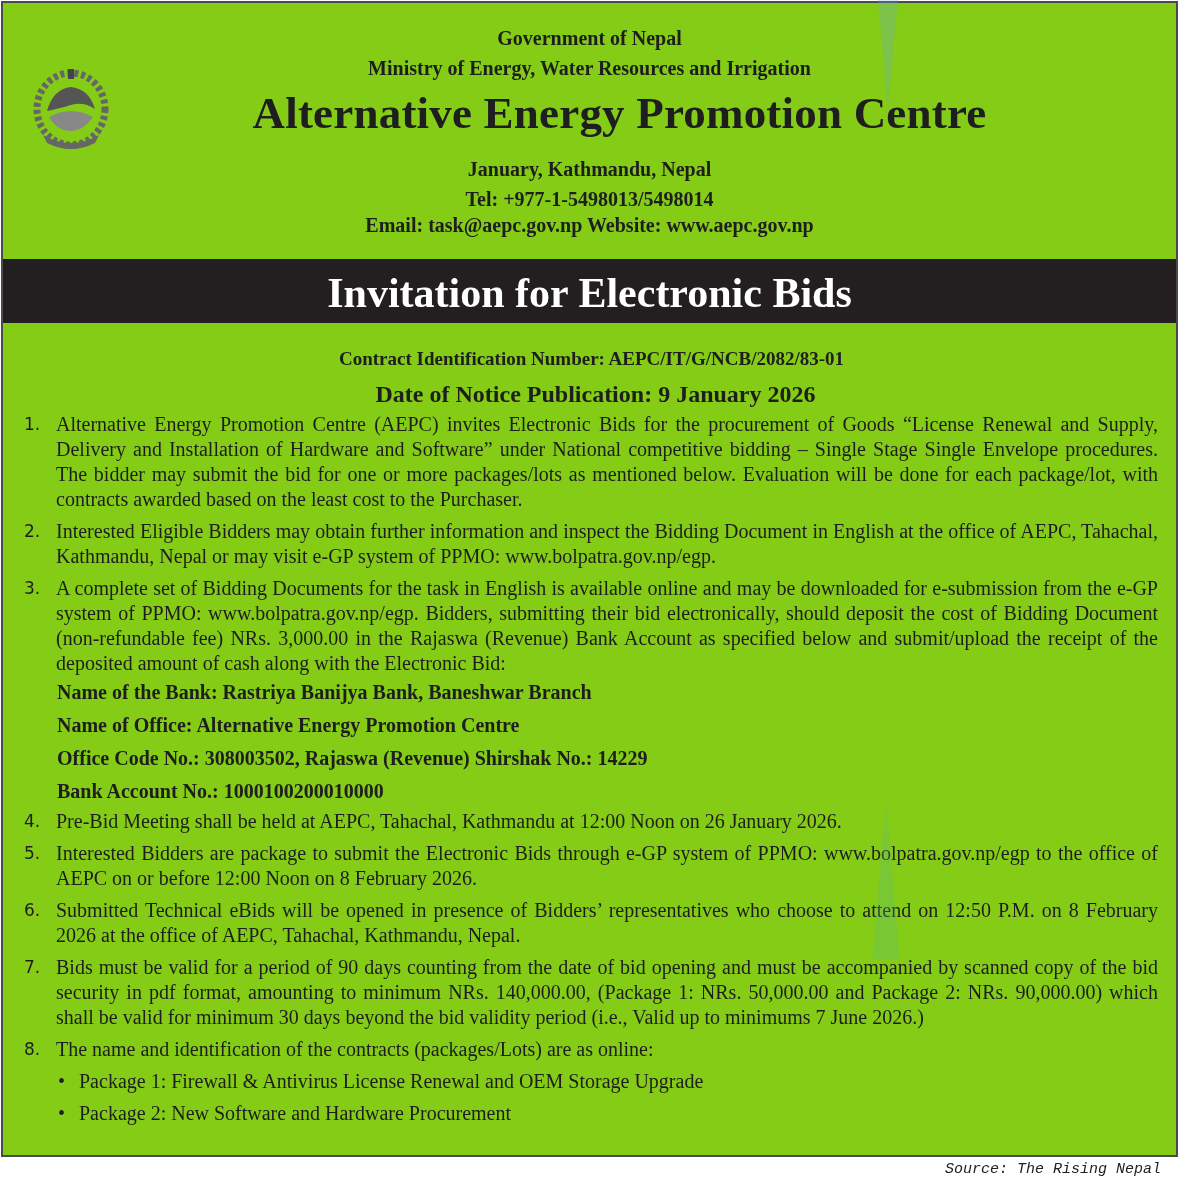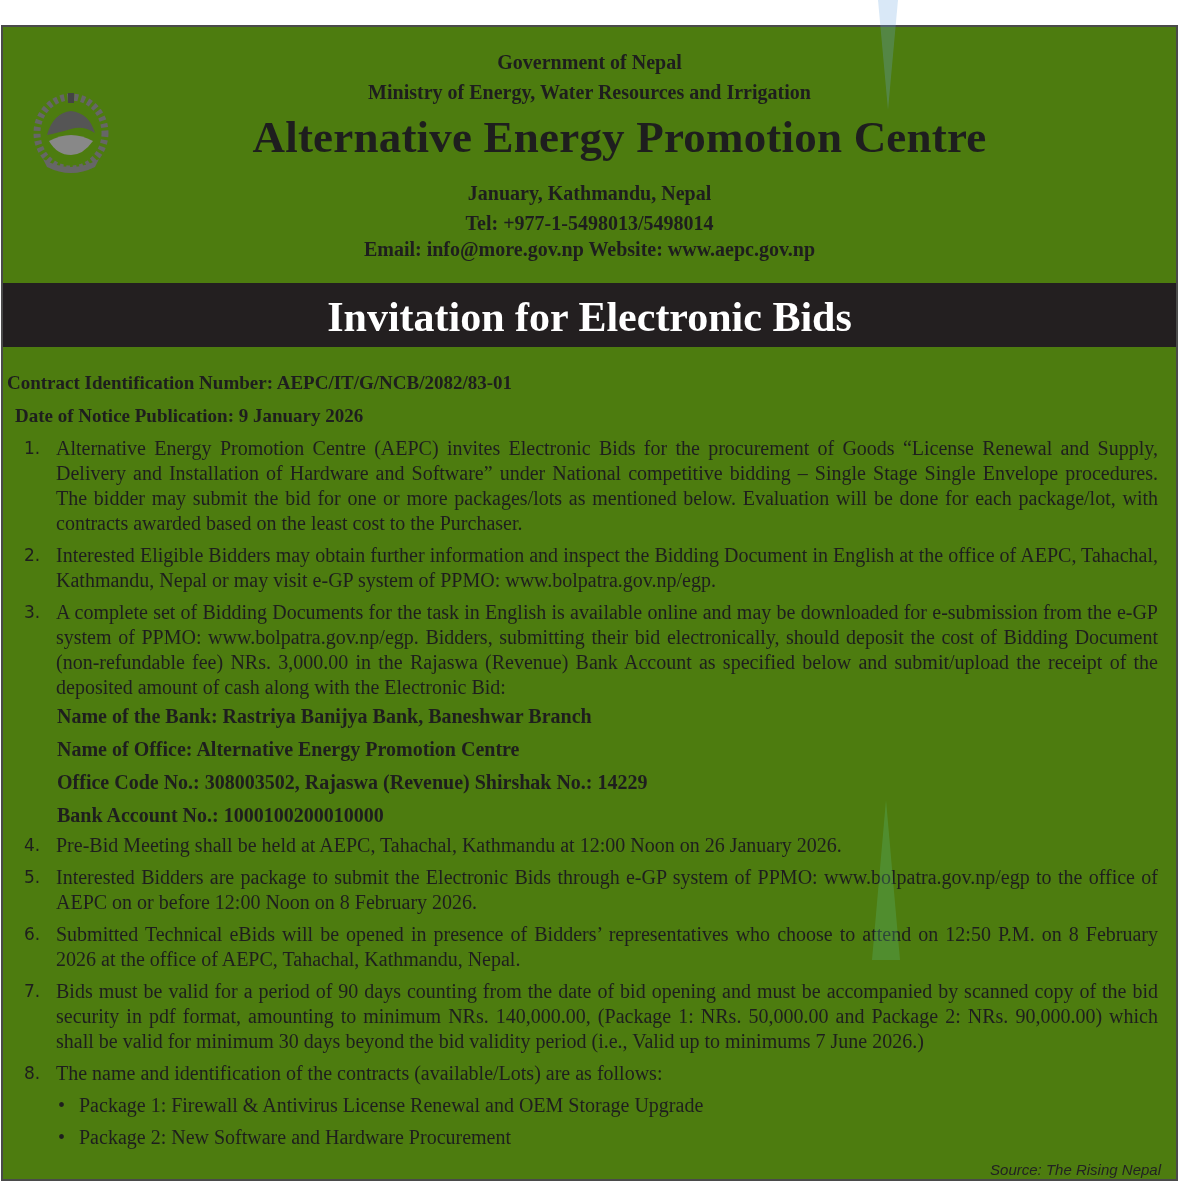--- a/index.html
+++ b/index.html
@@ -1,57 +1,57 @@
 <!DOCTYPE html>
 <html><head>
   <meta charset="utf-8">
   <style>
     html, body { margin: 0; padding: 0; background: #ffffff; }
     body { width: 1181px; height: 1184px; position: relative; overflow: hidden; font-family: "Liberation Serif", "DejaVu Serif", serif; color: #1e1e1e; }
-    .frame { position: absolute; left: 1px; top: 1px; width: 1177px; height: 1156px; border: 2px solid #4a4a4a; box-sizing: border-box; background: #4d7c0f; margin-top: 24px; }
+    .frame { position: absolute; left: 1px; top: 1px; width: 1177px; height: 1156px; border: 2px solid #4a4a4a; box-sizing: border-box; background: #84cc16; }
     .emblem { position: absolute; left: 30px; top: 62px; width: 76px; height: 86px; }
     .hdr-line { position: absolute; left: 0; right: 0; text-align: center; font-weight: bold; }
     .gov { top: 24px; font-size: 20px; }
     .ministry { top: 54px; font-size: 20px; }
     .org { top: 84px; font-size: 45px; letter-spacing: 0.2px; left: 60px; }
     .addr { top: 155px; font-size: 20px; }
     .tel { top: 185px; font-size: 20px; }
     .email { top: 211px; font-size: 20px; }
     .banner { position: absolute; left: 0; right: 0; top: 256px; height: 64px; background: #231f20; color: #fff; text-align: center; font-weight: bold; font-size: 42px; line-height: 68px; }
-    .cin { position: absolute; left: 4px; right: 0; top: 345px; font-weight: bold; font-size: 19px; }
-    .pubdate { position: absolute; left: 0; right: 0; top: 378px; text-align: left; font-weight: bold; font-size: 19px; padding-left: 12px; }
+    .cin { position: absolute; left: 4px; right: 0; top: 345px; text-align: center; font-weight: bold; font-size: 19px; }
+    .pubdate { position: absolute; left: 0; right: 0; top: 378px; text-align: center; font-weight: bold; font-size: 24px; padding-left: 12px; }
     .list { position: absolute; left: 18px; right: 18px; top: 409px; font-size: 20px; line-height: 25px; }
     .item { position: relative; padding-left: 35px; text-align: justify; margin-bottom: 7px; }
     .num { position: absolute; left: 3px; top: 0; font-family: "DejaVu Sans", sans-serif; font-size: 17px; }
     .bank-line { padding-left: 36px; margin: 2px 0 8px 0; font-weight: bold; }
     .link { }
     .pkg { position: relative; padding-left: 58px; margin-top: 7px; }
     .bullet { position: absolute; left: 37px; top: 0; }
-    .source { position: absolute; right: 20px; top: 1161px; font-family: Liberation Sans, sans-serif; font-style: italic; font-size: 15px; color: #222; }
+    .source { position: absolute; right: 20px; top: 1161px; font-family: Liberation Mono, monospace; font-style: italic; font-size: 15px; color: #222; }
     .wm { position: absolute; pointer-events: none; opacity: 0.25; }
   </style>
 </head>
 <body>
 
 <div class="frame">
 
   <svg class="emblem" viewBox="0 0 76 86">
     <ellipse cx="38" cy="44" rx="34" ry="36" fill="none" stroke="#666" stroke-width="7" stroke-dasharray="4 3"></ellipse>
     <path d="M14 46 Q20 24 38 22 Q56 24 62 44 Q50 36 38 40 Q24 44 14 46Z" fill="#555"></path>
     <path d="M16 52 Q38 40 60 52 Q50 66 38 66 Q24 66 16 52Z" fill="#888"></path>
     <rect x="35" y="4" width="6" height="10" fill="#444"></rect>
     <path d="M10 70 Q38 86 66 70 L62 78 Q38 90 14 78Z" fill="#666"></path>
   </svg>
 
   <div class="hdr-line gov">Government of Nepal</div>
   <div class="hdr-line ministry">Ministry of Energy, Water Resources and Irrigation</div>
   <div class="hdr-line org">Alternative Energy Promotion Centre</div>
   <div class="hdr-line addr">January, Kathmandu, Nepal</div>
   <div class="hdr-line tel">Tel: +977-1-5498013/5498014</div>
-  <div class="hdr-line email">Email: info@more.gov.np Website: www.aepc.gov.np</div>
+  <div class="hdr-line email">Email: task@aepc.gov.np Website: www.aepc.gov.np</div>
 
   <div class="banner">
     <span>Invitation for Electronic Bids</span>
   </div>
 
   <div class="cin">Contract Identification Number: AEPC/IT/G/NCB/2082/83-01</div>
   <div class="pubdate">Date of Notice Publication: 9 January 2026</div>
 
   <div class="list">
     <div class="item">
@@ -81,21 +81,21 @@
     <div class="item">
       <span class="num">6.</span>
       <span>Submitted Technical eBids will be opened in presence of Bidders’ representatives who choose to attend on 12:50 P.M. on 8 February 2026 at the office of AEPC, Tahachal, Kathmandu, Nepal.</span>
     </div>
     <div class="item">
       <span class="num">7.</span>
       <span>Bids must be valid for a period of 90 days counting from the date of bid opening and must be accompanied by scanned copy of the bid security in pdf format, amounting to minimum NRs. 140,000.00, (Package 1: NRs. 50,000.00 and Package 2:  NRs. 90,000.00) which shall be valid for minimum 30 days beyond the bid validity period (i.e., Valid up to minimums 7 June 2026.)</span>
     </div>
     <div class="item" style="margin-bottom:0">
       <span class="num">8.</span>
-      <span>The name and identification of the contracts (available/Lots) are as follows:</span>
+      <span>The name and identification of the contracts (packages/Lots) are as online:</span>
     </div>
     <div class="pkg">
       <span class="bullet">•</span>
       <span>Package 1: Firewall &amp; Antivirus License Renewal and OEM Storage Upgrade</span>
     </div>
     <div class="pkg">
       <span class="bullet">•</span>
       <span>Package 2: New Software and Hardware Procurement</span>
     </div>
   </div>

